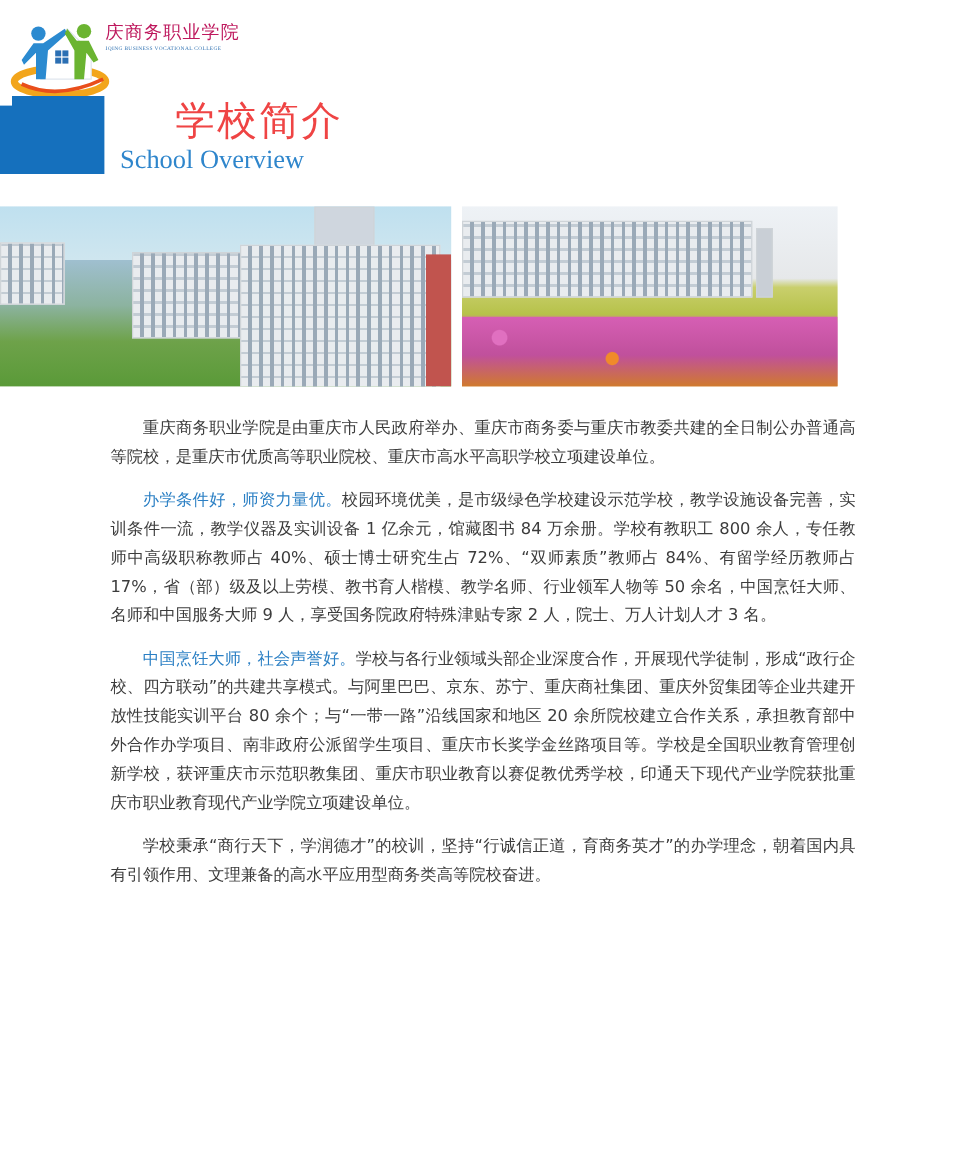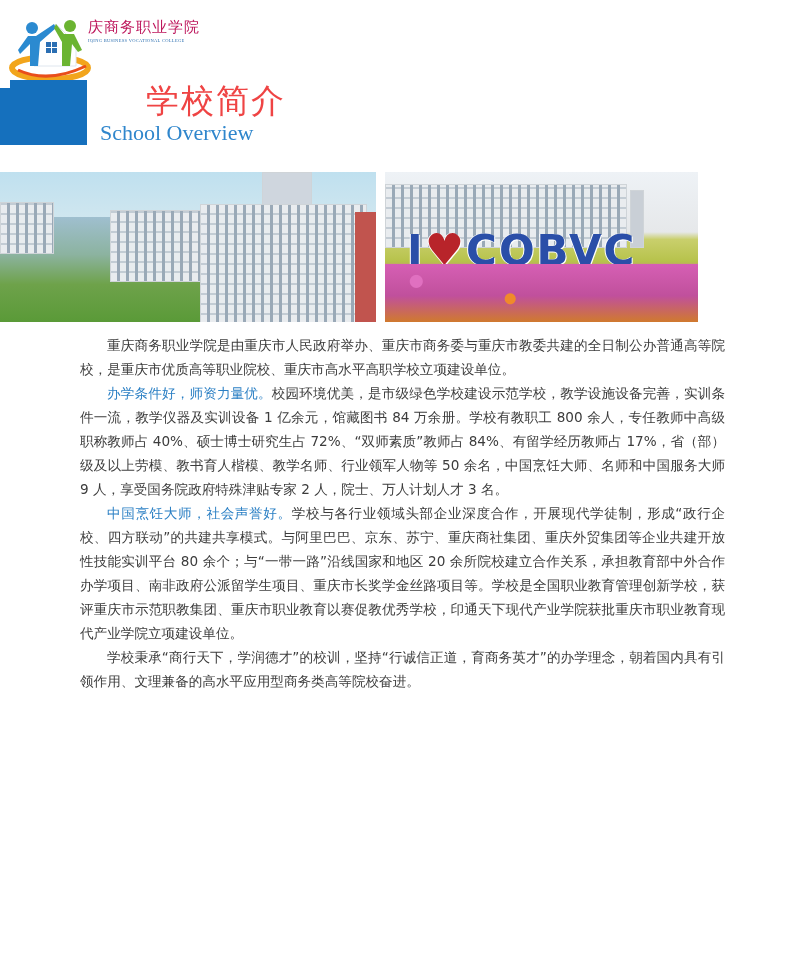--- a/index.html
+++ b/index.html
@@ -36,21 +36,21 @@
           text-shadow: 1px 1px 0 #ffffff, -1px 0 0 #ffffff; }
   .sign .heart { color: #b8242a; font-size: 44px; }
   .flowers { position: absolute; left: 0; right: 0; bottom: 0; height: 58px;
              background: radial-gradient(circle at 10% 30%, #e070c0 0 6px, transparent 7px),
                          radial-gradient(circle at 40% 60%, #f08a2a 0 5px, transparent 6px),
                          linear-gradient(#d65fb4, #c0509c 55%, #d07a2e 100%); }
 
   
   .content { position: absolute; left: 80px; top: 333px; width: 645px; font-size: 13.6px;
              line-height: 24px; color: #3c3c3c; }
-  .content p { margin: 0; text-indent: 27px; text-align: justify; }
+  .content p { margin: 12px; text-indent: 27px; text-align: justify; }
   .lead { color: #2a7fc4; }
 </style>
 </head>
 <body>
 
 <div class="logo">
   <svg width="84" height="70" viewBox="0 0 84 70">
     <ellipse cx="42" cy="54" rx="38" ry="11" fill="none" stroke="#f2a51c" stroke-width="6"></ellipse>
     <path d="M10 56 Q40 70 78 52" fill="none" stroke="#e94e1b" stroke-width="3"></path>
     <polygon points="26,30 48,10 68,30 68,52 26,52" fill="#ffffff" stroke="#dfe6ee" stroke-width="1"></polygon>
@@ -79,21 +79,20 @@
   <div class="building win-grid" style="left:0;top:30px;width:52px;height:50px;"></div>
   <div class="building win-grid" style="left:110px;top:38px;width:95px;height:70px;"></div>
   <div class="building" style="left:262px;top:0;width:48px;height:32px;background:#cfd6de;"></div>
   <div class="building win-grid" style="left:200px;top:32px;width:165px;height:118px;"></div>
   <div class="building" style="left:355px;top:40px;width:21px;height:110px;background:#c1544e;border:none;"></div>
 </div>
 
 <div class="photo photo-right">
   <div class="building win-grid" style="left:0;top:12px;width:240px;height:62px;"></div>
   <div class="building" style="left:245px;top:18px;width:12px;height:56px;background:#c9cfd6;"></div>
-  <div class="sign"><span>I</span><span class="heart">♥</span><span>CQBVC</span></div>
   <div class="flowers"></div>
 </div>
 
 <div class="content">
   <p><span>重庆商务职业学院是由重庆市人民政府举办、重庆市商务委与重庆市教委共建的全日制公办普通高等院校，是重庆市优质高等职业院校、重庆市高水平高职学校立项建设单位。</span></p>
   <p><span class="lead">办学条件好，师资力量优。</span><span>校园环境优美，是市级绿色学校建设示范学校，教学设施设备完善，实训条件一流，教学仪器及实训设备 1 亿余元，馆藏图书 84 万余册。学校有教职工 800 余人，专任教师中高级职称教师占 40%、硕士博士研究生占 72%、“双师素质”教师占 84%、有留学经历教师占 17%，省（部）级及以上劳模、教书育人楷模、教学名师、行业领军人物等 50 余名，中国烹饪大师、名师和中国服务大师 9 人，享受国务院政府特殊津贴专家 2 人，院士、万人计划人才 3 名。</span></p>
   <p><span class="lead">中国烹饪大师，社会声誉好。</span><span>学校与各行业领域头部企业深度合作，开展现代学徒制，形成“政行企校、四方联动”的共建共享模式。与阿里巴巴、京东、苏宁、重庆商社集团、重庆外贸集团等企业共建开放性技能实训平台 80 余个；与“一带一路”沿线国家和地区 20 余所院校建立合作关系，承担教育部中外合作办学项目、南非政府公派留学生项目、重庆市长奖学金丝路项目等。学校是全国职业教育管理创新学校，获评重庆市示范职教集团、重庆市职业教育以赛促教优秀学校，印通天下现代产业学院获批重庆市职业教育现代产业学院立项建设单位。</span></p>
   <p><span>学校秉承“商行天下，学润德才”的校训，坚持“行诚信正道，育商务英才”的办学理念，朝着国内具有引领作用、文理兼备的高水平应用型商务类高等院校奋进。</span></p>
 </div>
 

